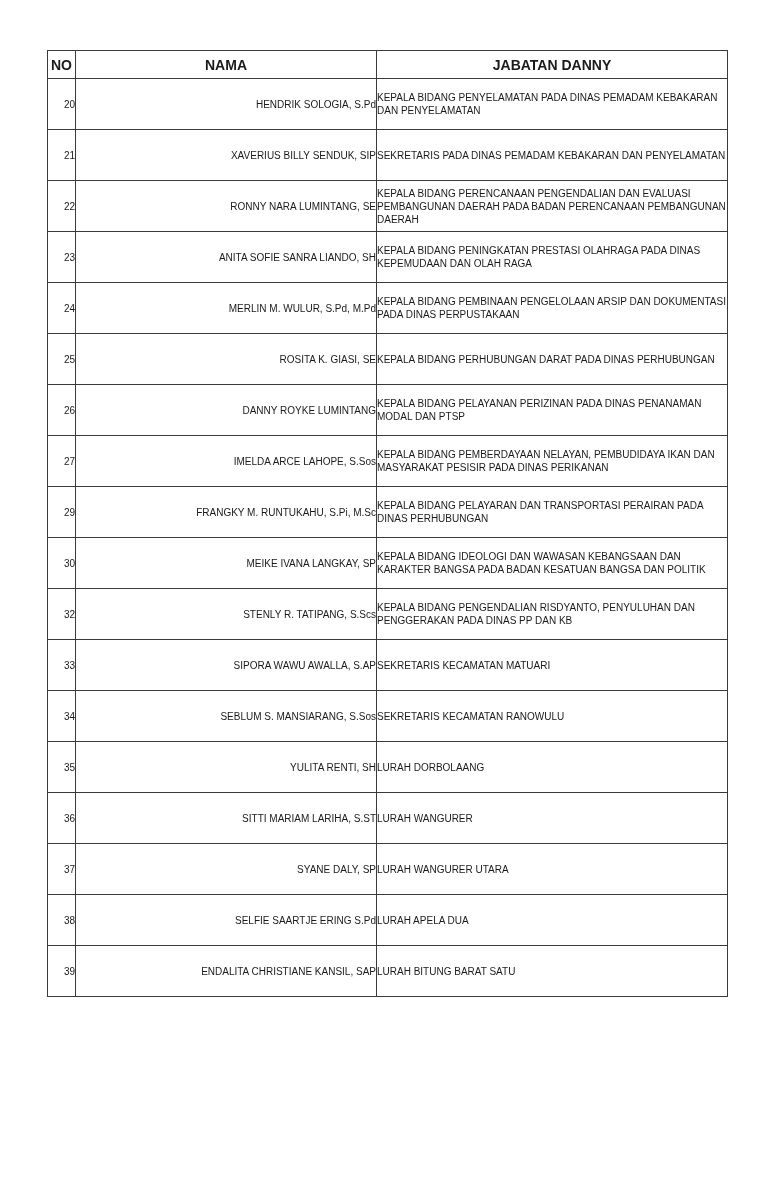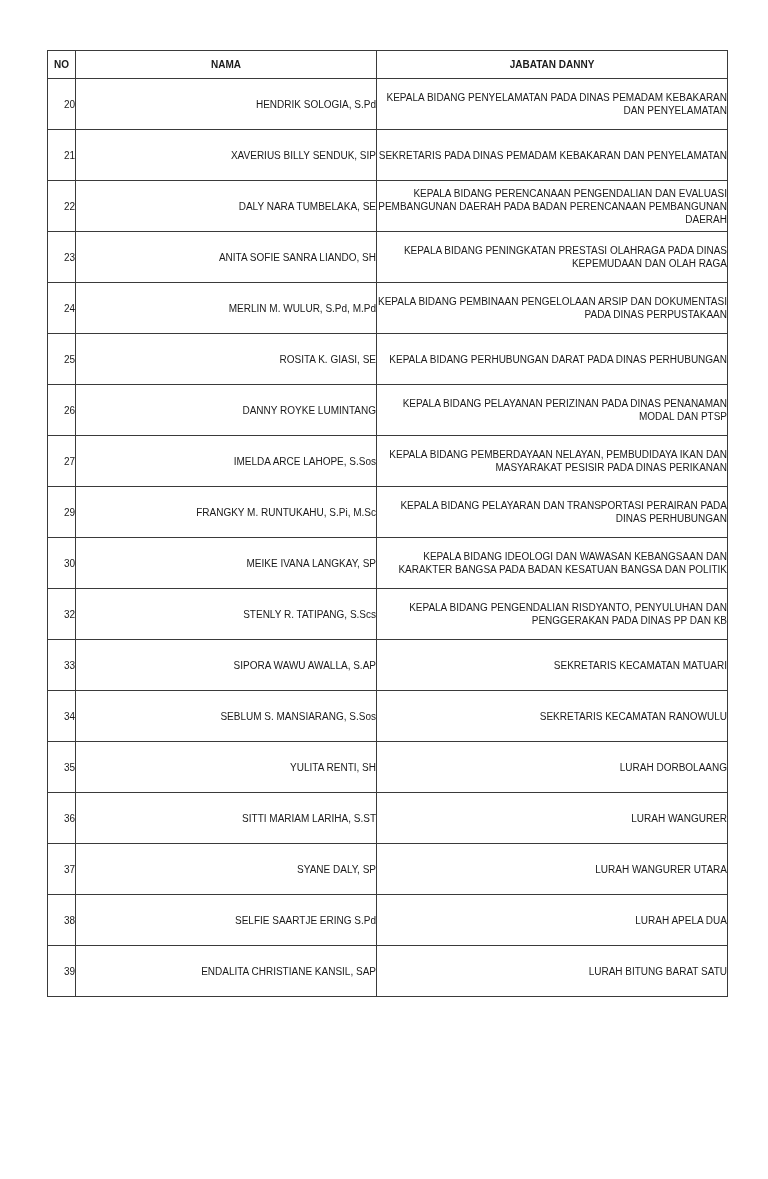--- a/index.html
+++ b/index.html
@@ -26,42 +26,42 @@
     }
     table.doc-table th,
     table.doc-table td {
       border: 1.3px solid #3a3a3a;
       padding: 0;
       vertical-align: middle;
     }
     table.doc-table th {
       height: 27px;
       font-weight: bold;
-      font-size: 10px;
+      font-size: 14px;
       text-align: center;
     }
     table.doc-table td {
       height: 50px;
       line-height: 13px;
     }
     col.c-no { width: 28px; }
     col.c-nama { width: 301px; }
     col.c-jab { width: 351px; }
     td.no-cell {
       text-align: right;
       font-size: 10px;
     }
     td.nama-cell {
       padding-left: 3px;
       text-align: right;
     }
     td.jab-cell {
       padding-left: 2px;
       padding-right: 2px;
-      text-align: right;
+      text-align: left;
     }
   </style>
 </head>
 <body>
 
 <table class="doc-table">
   <colgroup>
     <col class="c-no">
     <col class="c-nama">
     <col class="c-jab">
@@ -79,21 +79,21 @@
         <td class="nama-cell">HENDRIK SOLOGIA, S.Pd</td>
         <td class="jab-cell">KEPALA BIDANG PENYELAMATAN PADA DINAS PEMADAM KEBAKARAN DAN PENYELAMATAN</td>
       </tr>
       <tr>
         <td class="no-cell">21</td>
         <td class="nama-cell">XAVERIUS BILLY SENDUK, SIP</td>
         <td class="jab-cell">SEKRETARIS PADA DINAS PEMADAM KEBAKARAN DAN PENYELAMATAN</td>
       </tr>
       <tr>
         <td class="no-cell">22</td>
-        <td class="nama-cell">DALY NARA TUMBELAKA, SE</td>
+        <td class="nama-cell">RONNY NARA LUMINTANG, SE</td>
         <td class="jab-cell">KEPALA BIDANG PERENCANAAN PENGENDALIAN DAN EVALUASI PEMBANGUNAN DAERAH PADA BADAN PERENCANAAN PEMBANGUNAN DAERAH</td>
       </tr>
       <tr>
         <td class="no-cell">23</td>
         <td class="nama-cell">ANITA SOFIE SANRA LIANDO, SH</td>
         <td class="jab-cell">KEPALA BIDANG PENINGKATAN PRESTASI OLAHRAGA PADA DINAS KEPEMUDAAN DAN OLAH RAGA</td>
       </tr>
       <tr>
         <td class="no-cell">24</td>
         <td class="nama-cell">MERLIN M. WULUR, S.Pd, M.Pd</td>

